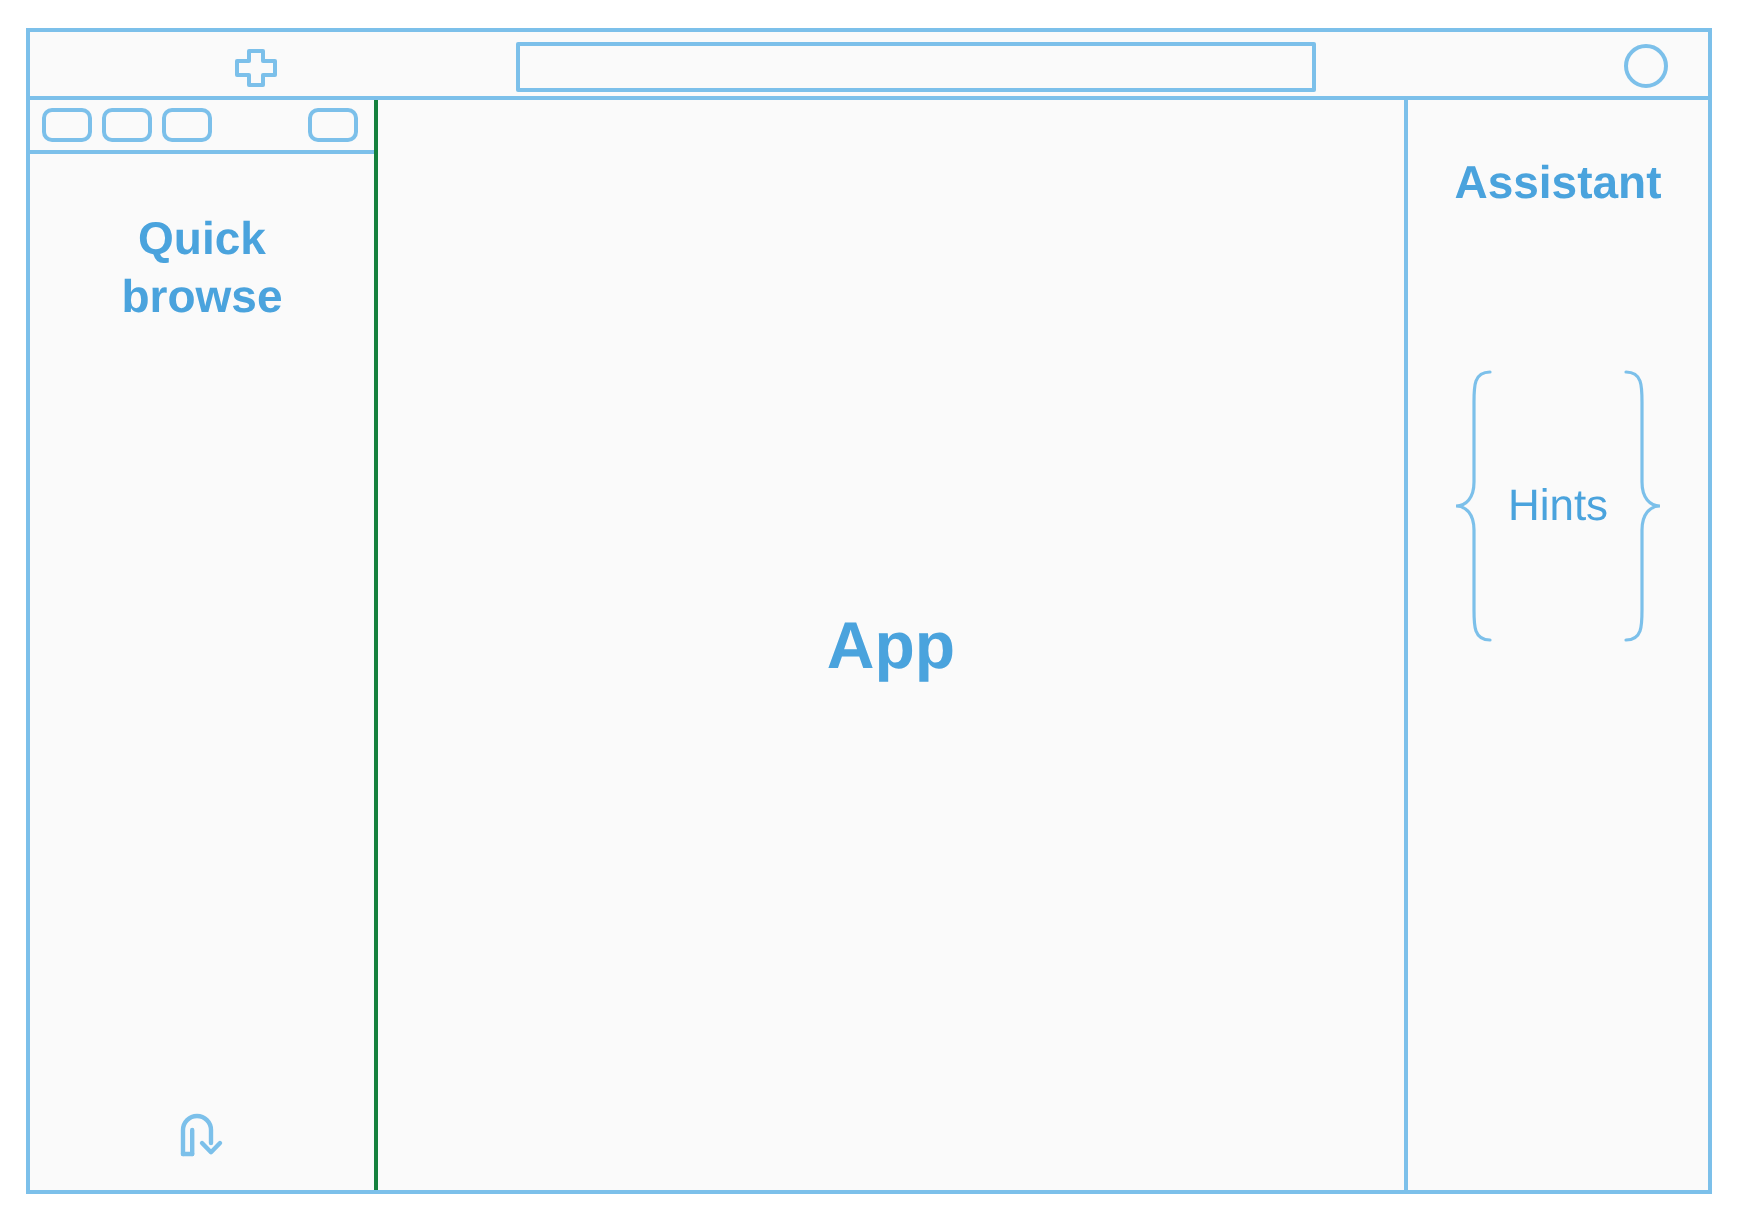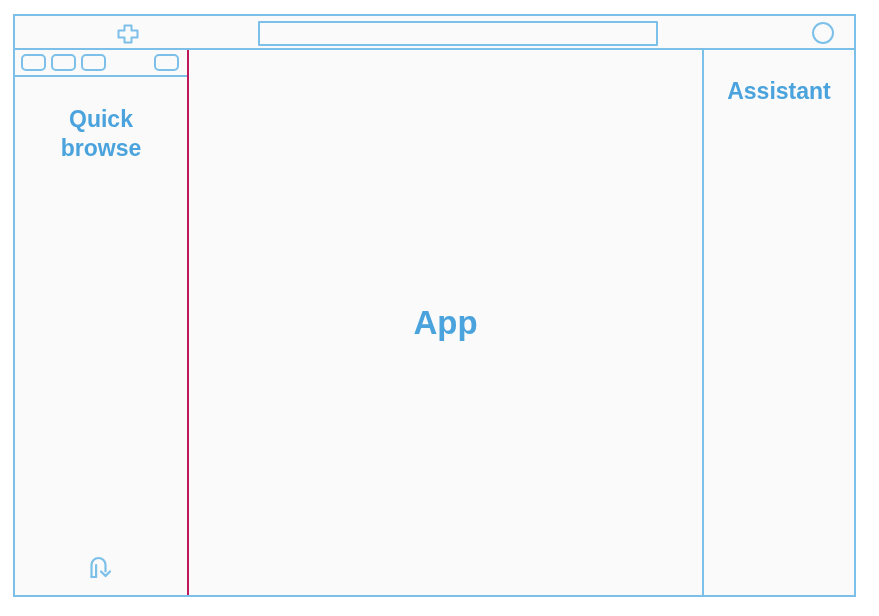--- a/index.html
+++ b/index.html
@@ -84,21 +84,21 @@
   #window-body {
     flex: 1 1 auto;
     display: flex;
     min-height: 0;
   }
 
   
   #sidebar {
     flex: 0 0 174px;
     box-sizing: border-box;
-    border-right: 2px solid #be185d;
+    border-right: 2px solid #15803d;
     display: flex;
     flex-direction: column;
     background: #fafafa;
     min-height: 0;
   }
 
   #sidebar-tabbar {
     flex: 0 0 27px;
     box-sizing: border-box;
     border-bottom: 2px solid #7cc0ea;
@@ -262,16 +262,27 @@
       </div>
     </div>
 
     <div id="app-canvas">
       <div id="app-label">App</div>
     </div>
 
     <div id="assistant-panel">
       <div id="assistant-title">Assistant</div>
 
+      <div id="hints-block">
+        <svg class="brace" viewBox="0 0 26 140">
+          <path d="M21 3 C13 3 13 10 13 18 V58 C13 66 9 70 4 70 C9 70 13 74 13 82 V122 C13 130 13 137 21 137" fill="none" stroke="#7cc0ea" stroke-width="1.6" stroke-linecap="round"></path>
+        </svg>
+
+        <div id="hints-label">Hints</div>
+
+        <svg class="brace" viewBox="0 0 26 140">
+          <path d="M5 3 C13 3 13 10 13 18 V58 C13 66 17 70 22 70 C17 70 13 74 13 82 V122 C13 130 13 137 5 137" fill="none" stroke="#7cc0ea" stroke-width="1.6" stroke-linecap="round"></path>
+        </svg>
+      </div>
     </div>
 
   </div>
 </div>
 
 </body></html>

